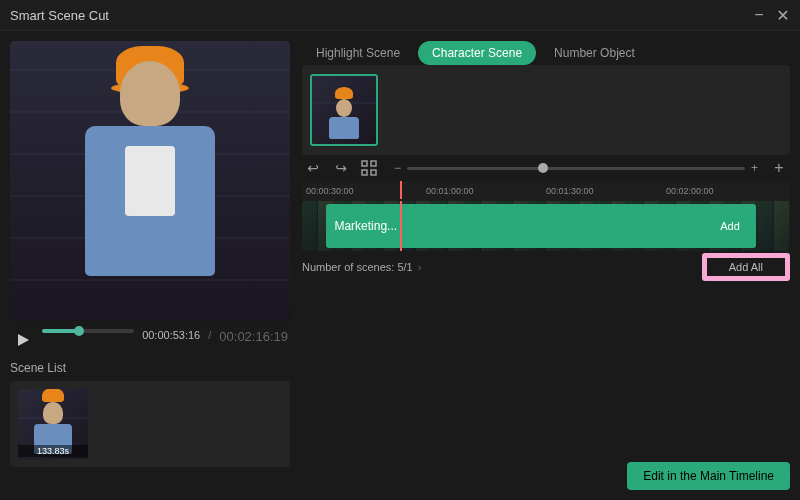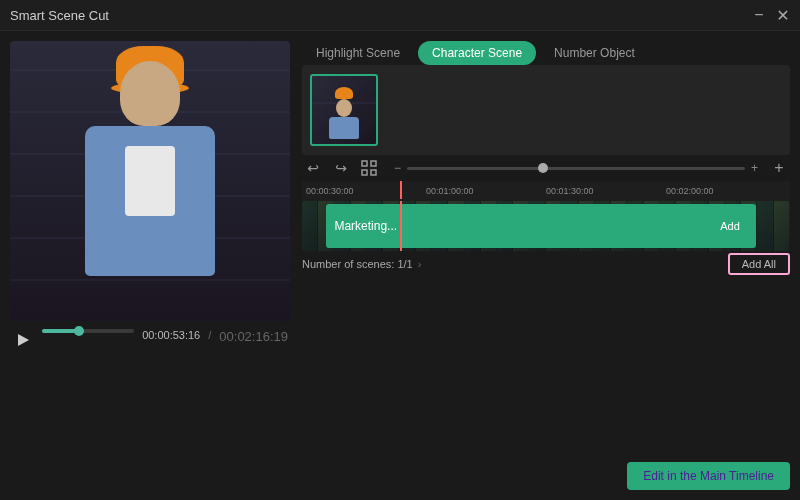--- a/index.html
+++ b/index.html
@@ -494,38 +494,38 @@
       align-items: center;
       justify-content: space-between;
       padding: 2px 0;
     }
     #scenes-count {
       font-size: 11px;
       color: #aaa;
     }
     #add-all-btn {
       background: transparent;
-      border: 2px solid #f9a8d4;
+      border: 5px solid #f9a8d4;
       color: #bbb;
       font-size: 11px;
-      padding: 3px 12px;
+      padding: 3px 22px;
       border-radius: 3px;
       cursor: pointer;
     }
 
     
     #edit-btn-container {
       display: flex;
       justify-content: flex-end;
       margin-top: auto;
     }
     #edit-main-timeline-btn {
       background: #2aaa7a;
       border: none;
-      color: #4c1d95;
+      color: #000000;
       font-size: 12px;
       padding: 7px 16px;
       border-radius: 4px;
       cursor: pointer;
     }
   </style>
 </head>
 <body>
 
 <div id="title-bar">
@@ -561,20 +561,36 @@
       </div>
       <div id="progress-bar-container">
         <div id="progress-fill"></div>
         <div id="progress-thumb"></div>
       </div>
       <span id="time-current">00:00:53:16</span>
       <span id="time-divider">/</span>
       <span id="time-total">00:02:16:19</span>
     </div>
 
+    <div id="scene-list-section">
+      <div id="scene-list-label">Scene List</div>
+      <div id="scene-list-container">
+        <div class="scene-item">
+          <div class="scene-thumb">
+            <div class="shelf-bg"></div>
+            <div class="scene-person-mini">
+              <div class="mini-hat"></div>
+              <div class="mini-head"></div>
+              <div class="mini-body"></div>
+            </div>
+          </div>
+          <div class="scene-duration">133.83s</div>
+        </div>
+      </div>
+    </div>
   </div>
 
   <div id="right-panel">
 
     <div id="tabs-container">
       <button class="tab-btn">Highlight Scene</button>
       <button class="tab-btn active">Character Scene</button>
       <button class="tab-btn">Number Object</button>
     </div>
 
@@ -659,21 +675,21 @@
           <button class="add-btn-timeline">Add</button>
         </div>
 
         <div id="playhead-on-strip"></div>
       </div>
     </div>
 
     <div id="timeline-info">
       <div id="scenes-count">
         <span>Number of scenes:</span>
-        <span>1/1</span>
+        <span>5/1</span>
         <span style="color:#666;margin-left:2px;">›</span>
       </div>
       <button id="add-all-btn">Add All</button>
     </div>
 
     <div id="edit-btn-container">
       <button id="edit-main-timeline-btn">Edit in the Main Timeline</button>
     </div>
 
   </div>

